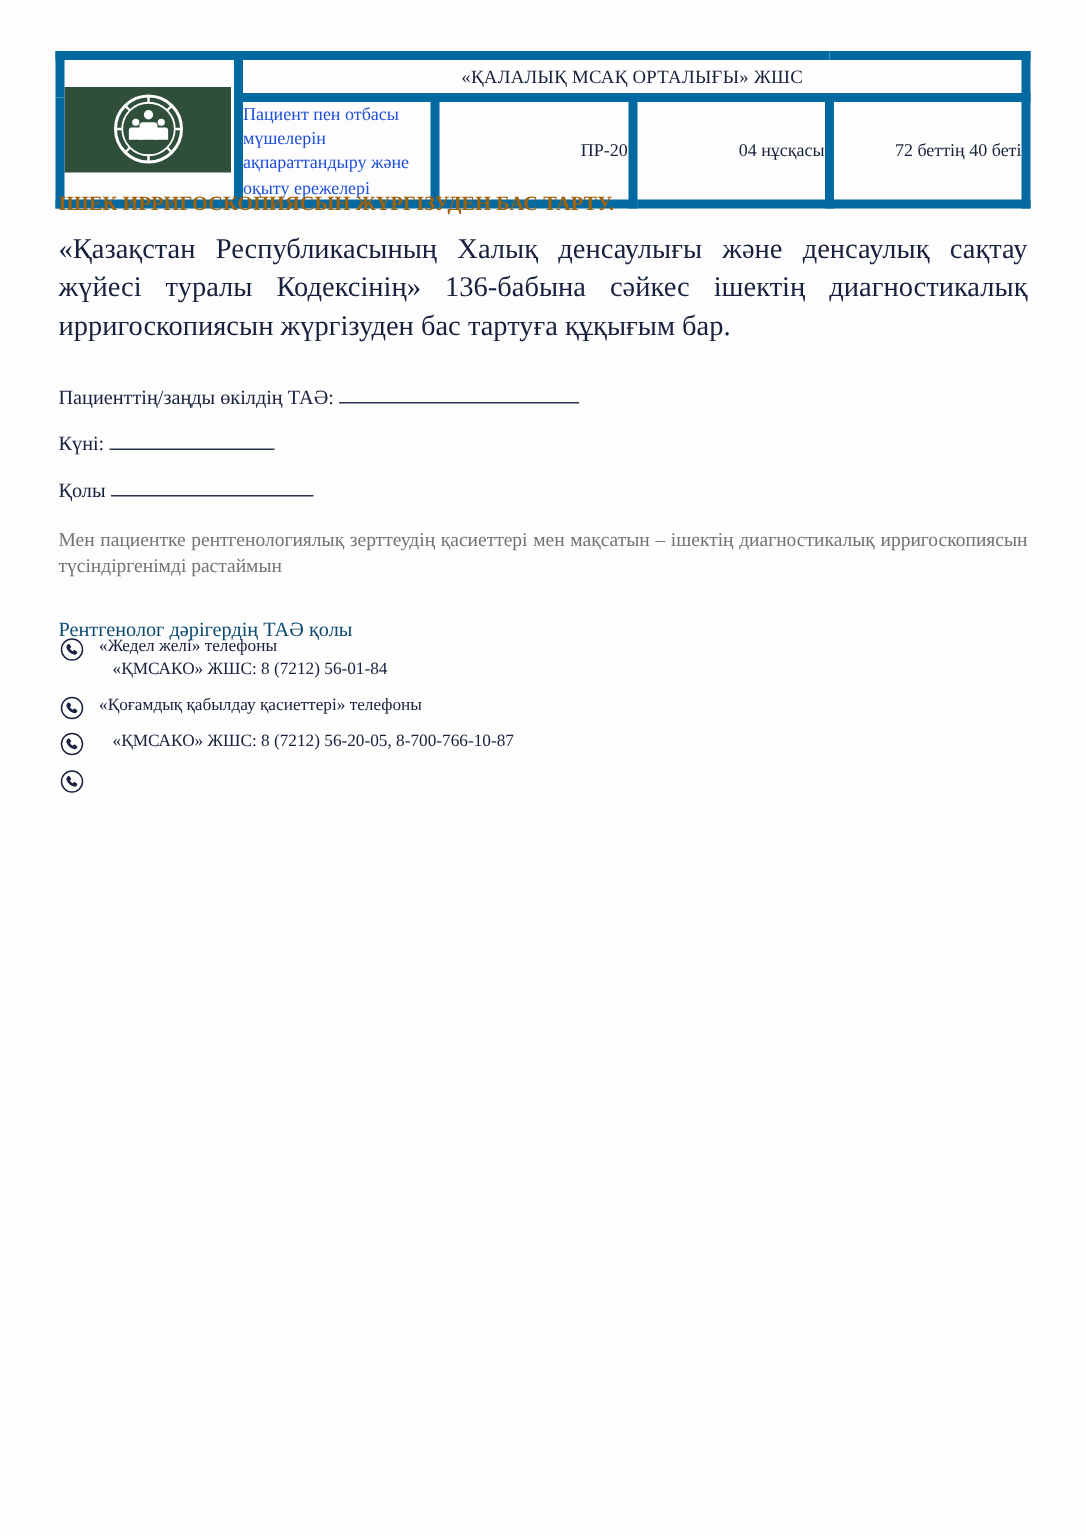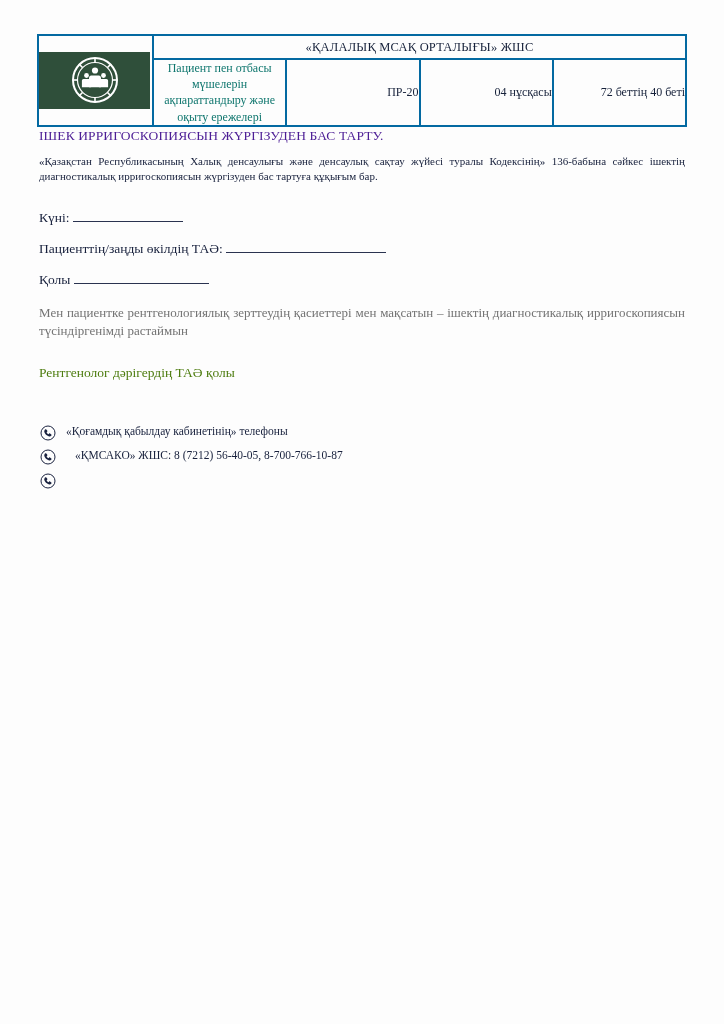--- a/index.html
+++ b/index.html
@@ -26,21 +26,21 @@
   
   .header-table {
     position: absolute;
     left: 37px;
     top: 34px;
     width: 650px;
     border-collapse: collapse;
     table-layout: fixed;
   }
   .header-table td {
-    border: 2px solid #0369a1;
+    border: 6px solid #0369a1;
     padding: 0;
     vertical-align: middle;
   }
   .hdr-title {
     text-align: center;
     font-size: 12.5px;
     letter-spacing: .2px;
     height: 22px;
     color: #16213a;
   }
@@ -53,51 +53,50 @@
   .logo-box {
     width: 111px;
     height: 57px;
     background: #2f4f3a;
     display: flex;
     align-items: center;
     justify-content: center;
   }
   .logo-svg { display:block; }
   .rules-cell {
-    text-align: center;
     font-size: 12px;
     line-height: 1.35;
     padding: 3px 6px;
-    color: #0f766e;
+    color: #1d4ed8;
   }
   .code-cell, .ver-cell, .pages-cell {
     text-align: right;
     font-size: 12px;
     color: #16213a;
   }
   .code-cell { width: 67px; }
   .ver-cell { width: 78px; font-family: Liberation Serif, serif; }
   .pages-cell { width: 112px; }
 
   
   .content {
     position: absolute;
     left: 39px;
     top: 128px;
     width: 646px;
   }
   .doc-title {
     font-size: 13.5px;
-    font-weight: normal;
-    color: #4c1d95;
+    font-weight: bold;
+    color: #a16207;
     margin: 0 0 6px 0;
     letter-spacing: .1px;
   }
   p.para {
-    font-size: 11px;
+    font-size: 19px;
     line-height: 1.33;
     text-align: justify;
     margin: 10px 0 3px 0;
     color: #17203c;
   }
   .para.second { margin-top: 7px; }
 
   .fields {
     margin-top: 26px;
   }
@@ -122,21 +121,21 @@
     font-size: 13px;
     line-height: 1.35;
     text-align: justify;
     margin: 0 0 3px 0;
     color: #737373;
   }
 
   .doctor-line {
     margin-top: 26px;
     font-size: 13.5px;
-    color: #4d7c0f;
+    color: #0c4a6e;
     white-space: nowrap;
   }
   .rule.w230 { width: 232px; }
   .rule.w150 { width: 152px; }
 
   
   .phones {
     position: absolute;
     left: 40px;
     top: 424px;
@@ -215,65 +214,75 @@
   </tbody>
     </table>
 
   <div class="content">
     <h1 class="doc-title">ІШЕК ИРРИГОСКОПИЯСЫН ЖҮРГІЗУДЕН БАС ТАРТУ.</h1>
 
     <p class="para">«Қазақстан Республикасының Халық денсаулығы және денсаулық сақтау жүйесі туралы Кодексінің» 136-бабына сәйкес ішектің диагностикалық ирригоскопиясын жүргізуден бас тартуға құқығым бар.</p>
 
     <div class="fields">
       <div class="field-line">
+        <span>Пациенттің/заңды өкілдің ТАӘ:</span>
+        <span class="rule w160"></span>
+      </div>
+      <div class="field-line">
         <span>Күні:</span>
         <span class="rule w110"></span>
-      </div>
-      <div class="field-line">
-        <span>Пациенттің/заңды өкілдің ТАӘ:</span>
-        <span class="rule w160"></span>
       </div>
       <div class="field-line">
         <span>Қолы</span>
         <span class="rule w135"></span>
       </div>
     </div>
 
     <div class="confirm">
       <p>Мен пациентке рентгенологиялық зерттеудің қасиеттері мен мақсатын – ішектің диагностикалық ирригоскопиясын түсіндіргенімді растаймын</p>
     </div>
 
     <div class="doctor-line">
       <span>Рентгенолог дәрігердің ТАӘ</span><span class="rule w230"></span>
       <span>қолы</span>
       <span class="rule w150"></span>
     </div>
   </div>
 
   <div class="phones">
 
-
     <div class="phone-item">
       <span class="ico">
         <svg width="16" height="16" viewBox="0 0 16 16">
           <circle cx="8" cy="8" r="7" fill="none" stroke="#1b2340" stroke-width="1"></circle>
           <path d="M5 4.6c.6-.5 1.2-.4 1.6.2l.7 1c.2.4.2.7-.2 1l-.5.4c.3.9 1.1 1.7 2 2l.4-.5c.3-.4.6-.4 1-.2l1 .7c.6.4.7 1 .2 1.6-.6.7-1.6.8-2.6.4C6.6 10.5 5 8.9 4.4 7.2c-.4-1 .2-2 .6-2.6z" fill="#1b2340"></path>
         </svg>
       </span>
-      <div class="phone-line1">«Қоғамдық қабылдау кабинетінің» телефоны</div>
+      <div class="phone-line1">«Жедел желі» телефоны</div>
+      <div class="phone-line2">«ҚМСАКО» ЖШС: 8 (7212) 56-01-84</div>
     </div>
 
     <div class="phone-item">
       <span class="ico">
         <svg width="16" height="16" viewBox="0 0 16 16">
           <circle cx="8" cy="8" r="7" fill="none" stroke="#1b2340" stroke-width="1"></circle>
           <path d="M5 4.6c.6-.5 1.2-.4 1.6.2l.7 1c.2.4.2.7-.2 1l-.5.4c.3.9 1.1 1.7 2 2l.4-.5c.3-.4.6-.4 1-.2l1 .7c.6.4.7 1 .2 1.6-.6.7-1.6.8-2.6.4C6.6 10.5 5 8.9 4.4 7.2c-.4-1 .2-2 .6-2.6z" fill="#1b2340"></path>
         </svg>
       </span>
-      <div class="phone-line2">«ҚМСАКО» ЖШС: 8 (7212) 56-40-05, 8-700-766-10-87</div>
+      <div class="phone-line1">«Қоғамдық қабылдау қасиеттері» телефоны</div>
+    </div>
+
+    <div class="phone-item">
+      <span class="ico">
+        <svg width="16" height="16" viewBox="0 0 16 16">
+          <circle cx="8" cy="8" r="7" fill="none" stroke="#1b2340" stroke-width="1"></circle>
+          <path d="M5 4.6c.6-.5 1.2-.4 1.6.2l.7 1c.2.4.2.7-.2 1l-.5.4c.3.9 1.1 1.7 2 2l.4-.5c.3-.4.6-.4 1-.2l1 .7c.6.4.7 1 .2 1.6-.6.7-1.6.8-2.6.4C6.6 10.5 5 8.9 4.4 7.2c-.4-1 .2-2 .6-2.6z" fill="#1b2340"></path>
+        </svg>
+      </span>
+      <div class="phone-line2">«ҚМСАКО» ЖШС: 8 (7212) 56-20-05, 8-700-766-10-87</div>
     </div>
 
     <div class="phone-item wide">
       <span class="ico">
         <svg width="16" height="16" viewBox="0 0 16 16">
           <circle cx="8" cy="8" r="7" fill="none" stroke="#1b2340" stroke-width="1"></circle>
           <path d="M5 4.6c.6-.5 1.2-.4 1.6.2l.7 1c.2.4.2.7-.2 1l-.5.4c.3.9 1.1 1.7 2 2l.4-.5c.3-.4.6-.4 1-.2l1 .7c.6.4.7 1 .2 1.6-.6.7-1.6.8-2.6.4C6.6 10.5 5 8.9 4.4 7.2c-.4-1 .2-2 .6-2.6z" fill="#1b2340"></path>
         </svg>
       </span>
     </div>

